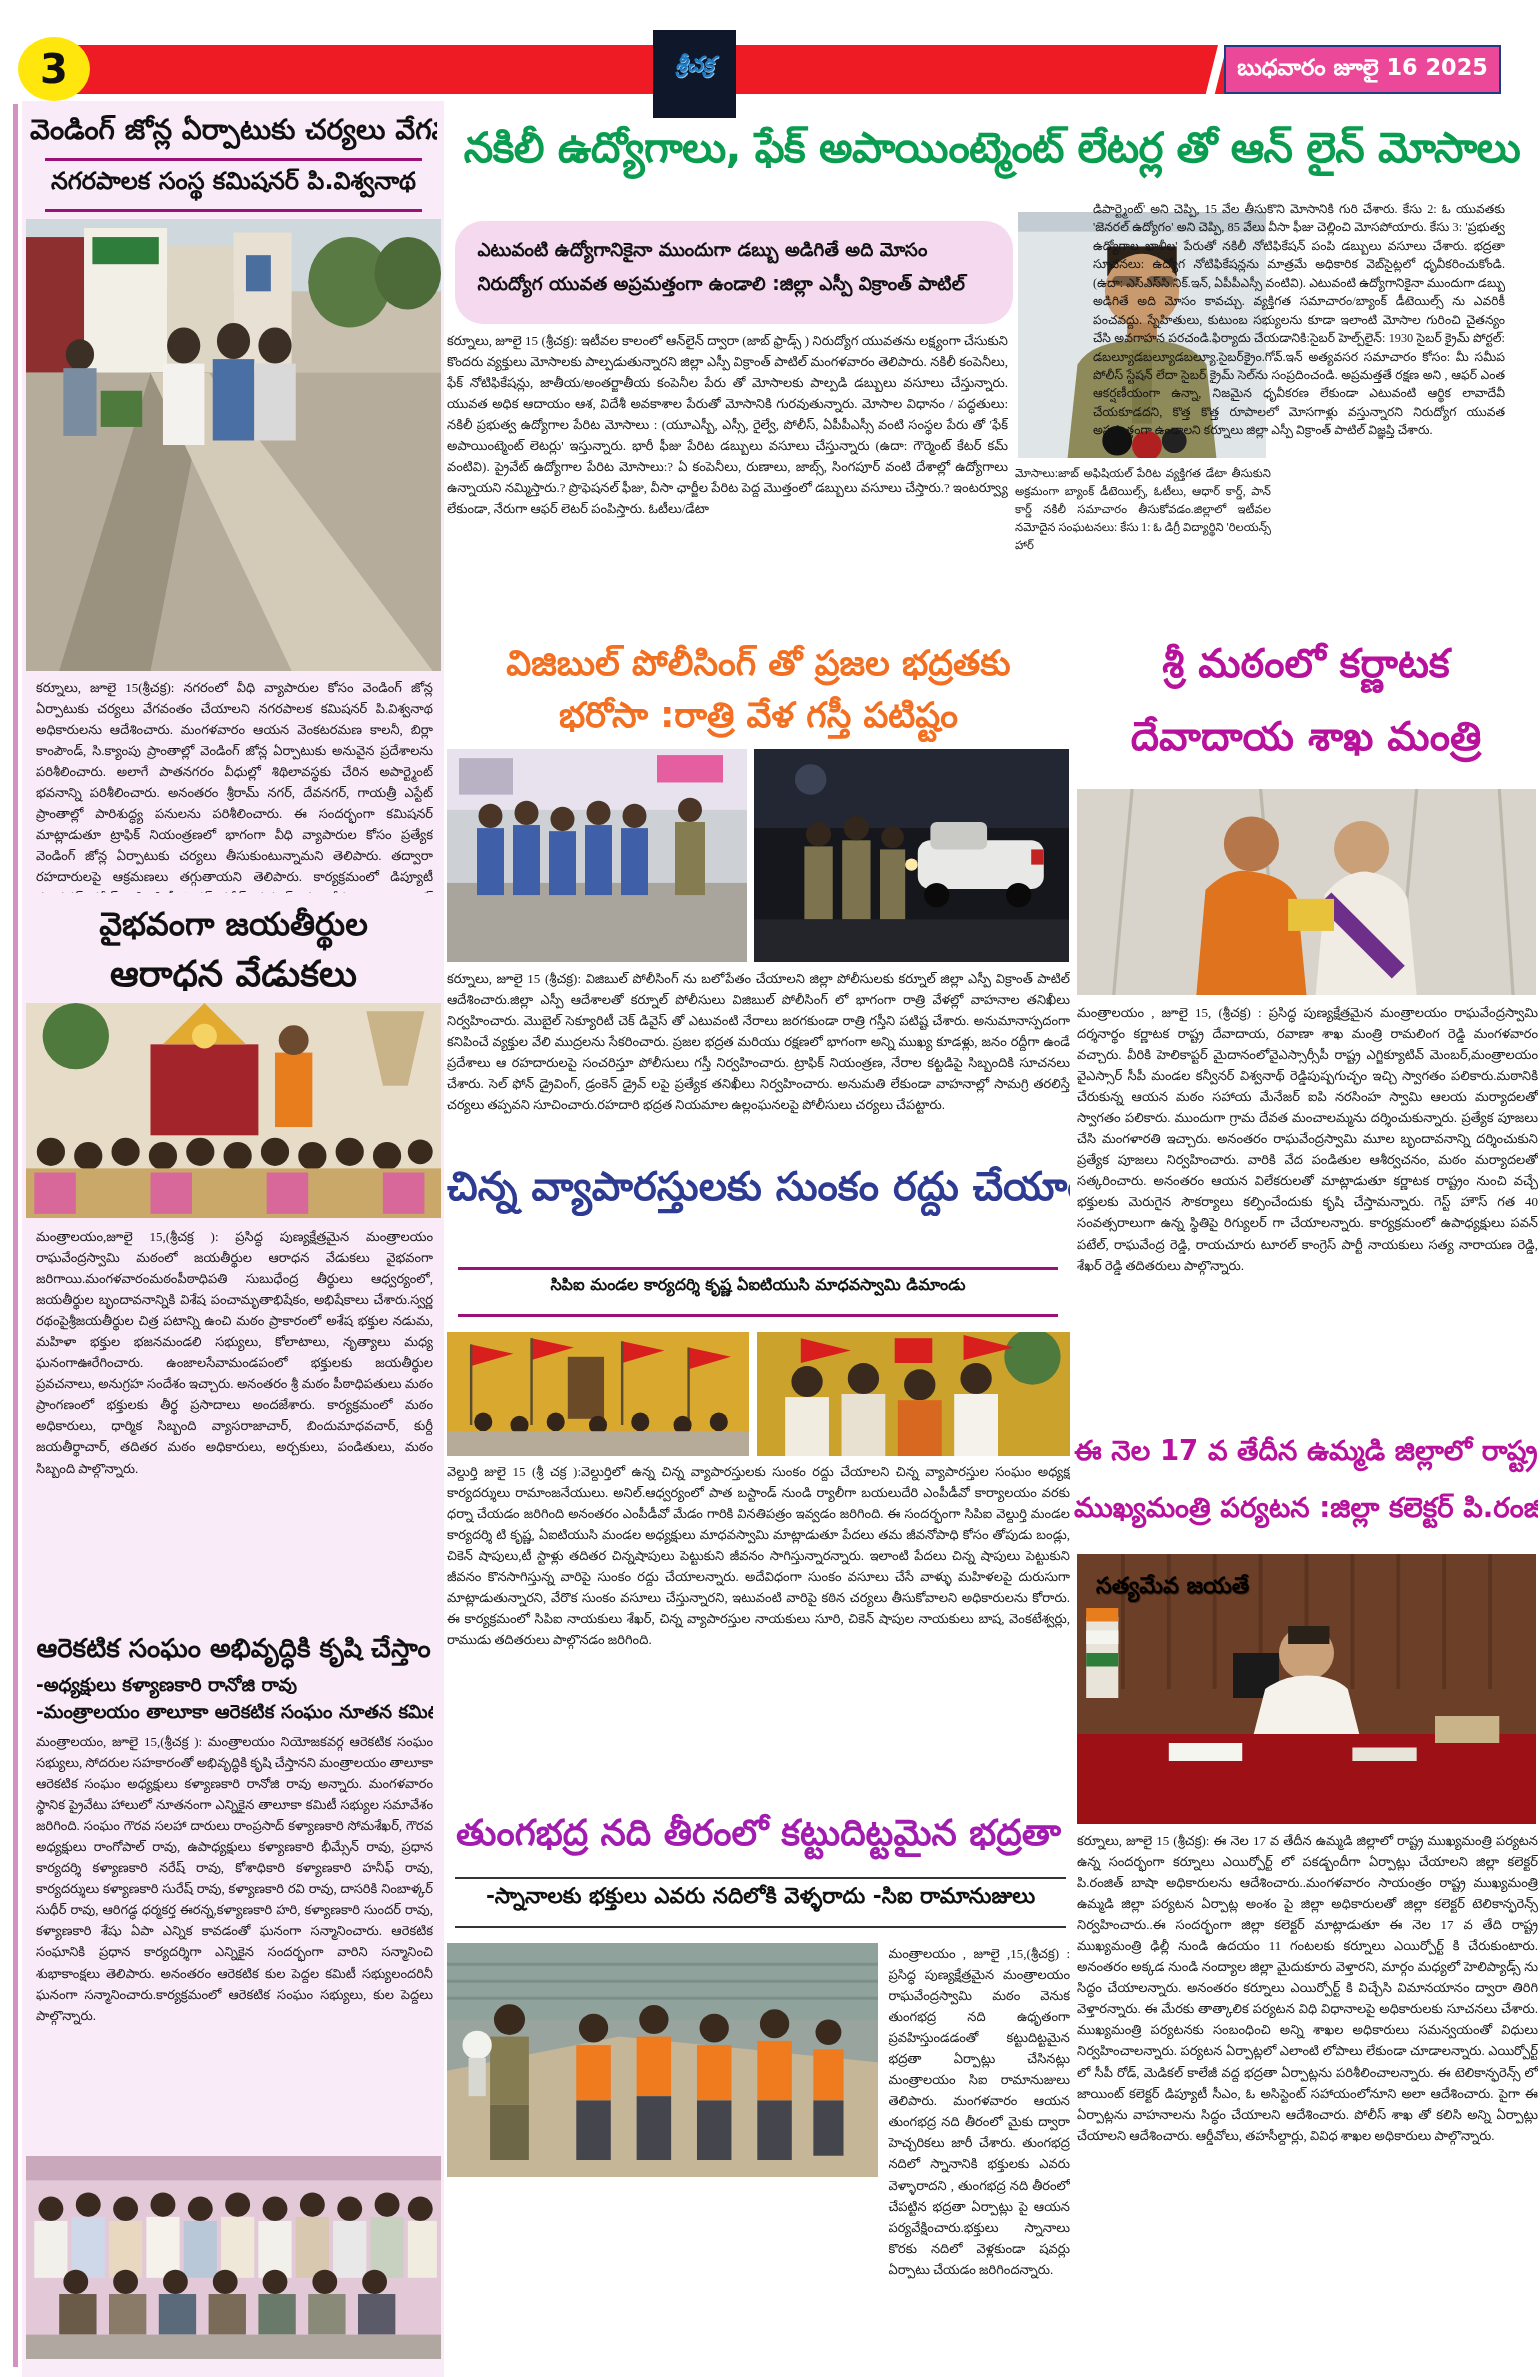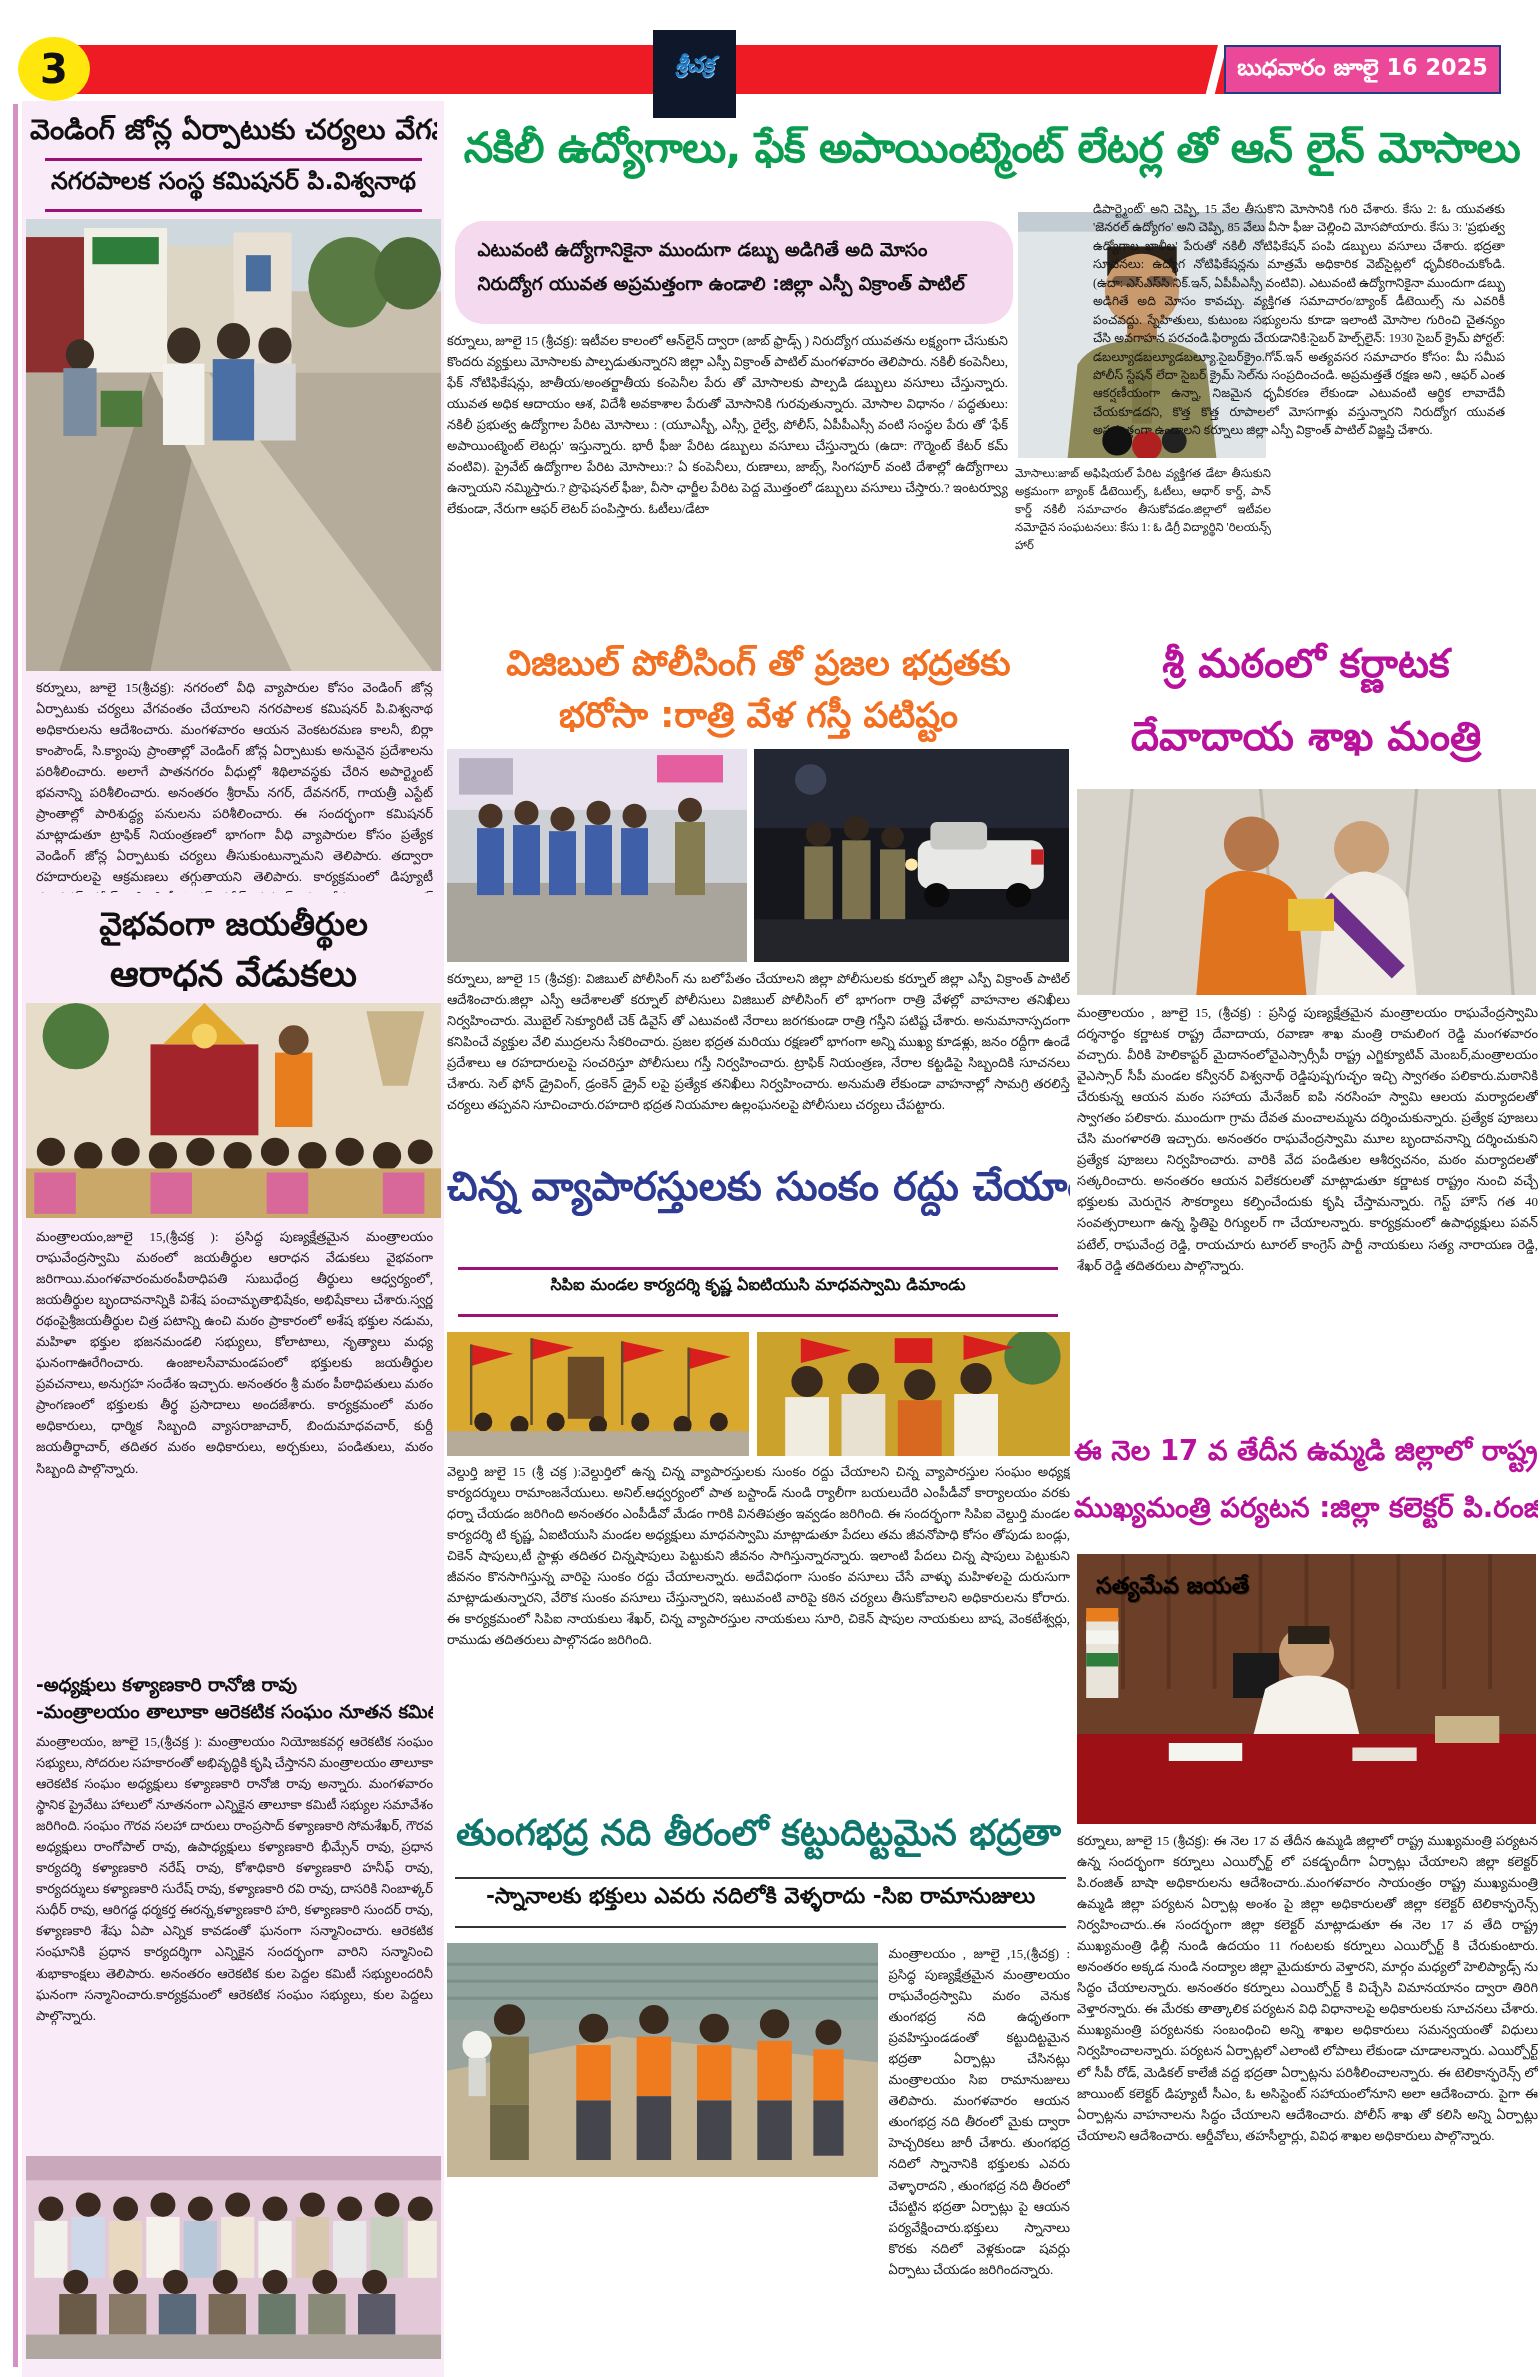--- a/index.html
+++ b/index.html
@@ -199,21 +199,21 @@
           <circle cx="70" cy="15" r="5"></circle>
         </g>
       <rect x="9" y="21" width="14" height="19" fill="#f0ece0"></rect>
       <rect x="27" y="20" width="14" height="20" fill="#e8e0d0"></rect>
       <rect x="45" y="22" width="14" height="18" fill="#d86820"></rect>
       <rect x="63" y="20" width="14" height="20" fill="#f4f2ea"></rect>
     </svg>
   </div>
   <div class="abs bodytx" style="left:447px;top:1461px;width:623px;height:324px;">వెల్దుర్తి జులై 15 (శ్రీ చక్ర ):వెల్దుర్తిలో ఉన్న చిన్న వ్యాపారస్తులకు సుంకం రద్దు చేయాలని చిన్న వ్యాపారస్తుల సంఘం అధ్యక్ష కార్యదర్శులు రామాంజనేయులు. అనిల్.ఆధ్వర్యంలో పాత బస్టాండ్ నుండి ర్యాలీగా బయలుదేరి ఎంపీడీవో కార్యాలయం వరకు ధర్నా చేయడం జరిగింది అనంతరం ఎంపీడీవో మేడం గారికి వినతిపత్రం ఇవ్వడం జరిగింది. ఈ సందర్భంగా సిపిఐ వెల్దుర్తి మండల కార్యదర్శి టి కృష్ణ, ఏఐటియుసి మండల అధ్యక్షులు మాధవస్వామి మాట్లాడుతూ పేదలు తమ జీవనోపాధి కోసం తోపుడు బండ్లు, చికెన్ షాపులు,టీ స్టాళ్లు తదితర చిన్నషాపులు పెట్టుకుని జీవనం సాగిస్తున్నారన్నారు. ఇలాంటి పేదలు చిన్న షాపులు పెట్టుకుని జీవనం కొనసాగిస్తున్న వారిపై సుంకం రద్దు చేయాలన్నారు. అదేవిధంగా సుంకం వసూలు చేసే వాళ్ళు మహిళలపై దురుసుగా మాట్లాడుతున్నారని, వేరొక సుంకం వసూలు చేస్తున్నారని, ఇటువంటి వారిపై కఠిన చర్యలు తీసుకోవాలని అధికారులను కోరారు. ఈ కార్యక్రమంలో సిపిఐ నాయకులు శేఖర్, చిన్న వ్యాపారస్తుల నాయకులు సూరి, చికెన్ షాపుల నాయకులు బాష, వెంకటేశ్వర్లు, రాముడు తదితరులు పాల్గొనడం జరిగింది.</div>
 
-  <div class="abs hl" style="left:447px;top:1812px;width:623px;height:61px;font-size:36px;color:#0f766e;">తుంగభద్ర నది తీరంలో కట్టుదిట్టమైన భద్రతా</div>
+  <div class="abs hl" style="left:447px;top:1812px;width:623px;height:61px;font-size:36px;color:#a21caf;">తుంగభద్ర నది తీరంలో కట్టుదిట్టమైన భద్రతా</div>
   <div class="abs" style="left:455px;top:1877px;width:611px;height:2.2px;background:#333;"></div>
   <div class="abs sub" style="left:455px;top:1883px;width:611px;height:39px;font-size:21.6px;text-align:center;white-space:nowrap;">-స్నానాలకు భక్తులు ఎవరు నదిలోకి వెళ్ళరాదు -సిఐ రామానుజులు</div>
   <div class="abs" style="left:455px;top:1926px;width:611px;height:2.2px;background:#333;"></div>
   <div class="abs" style="left:447px;top:1943px;width:623px;height:431px;overflow:hidden;">
     <div class="photo" style="float:left;width:431px;height:234px;margin:0 10.4px 6px 0;">
       <svg viewBox="0 0 100 55" preserveAspectRatio="none">
         <rect width="100" height="55" fill="#9aa49f"></rect>
         <rect x="0" y="0" width="100" height="18" fill="#8fa29b"></rect>
         <g stroke="#7c908a" stroke-width="0.7">
             <line x1="0" y1="5" x2="100" y2="5"></line>
@@ -281,20 +281,21 @@
       <g fill="#d8689a">
           <rect x="2" y="41" width="10" height="10"></rect>
           <rect x="30" y="41" width="10" height="10"></rect>
           <rect x="58" y="41" width="10" height="10"></rect>
           <rect x="86" y="41" width="10" height="10"></rect>
         </g>
     </svg>
   </div>
   <div class="abs bodytx" style="left:36px;top:1226px;width:397px;height:401px;">మంత్రాలయం,జూలై 15,(శ్రీచక్ర ): ప్రసిద్ధ పుణ్యక్షేత్రమైన మంత్రాలయం రాఘవేంద్రస్వామి మఠంలో జయతీర్థుల ఆరాధన వేడుకలు వైభవంగా జరిగాయి.మంగళవారంమఠంపీఠాధిపతి సుబుధేంద్ర తీర్థులు ఆధ్వర్యంలో, జయతీర్థుల బృందావనాన్నికి విశేష పంచామృతాభిషేకం, అభిషేకాలు చేశారు.స్వర్ణ రథంపైశ్రీజయతీర్థుల చిత్ర పటాన్ని ఉంచి మఠం ప్రాకారంలో అశేష భక్తుల నడుమ, మహిళా భక్తుల భజనమండలి సభ్యులు, కోలాటాలు, నృత్యాలు మధ్య ఘనంగాఊరేగించారు. ఉంజాలసేవామండపంలో భక్తులకు జయతీర్థుల ప్రవచనాలు, అనుగ్రహ సందేశం ఇచ్చారు. అనంతరం శ్రీ మఠం పీఠాధిపతులు మఠం ప్రాంగణంలో భక్తులకు తీర్థ ప్రసాదాలు అందజేశారు. కార్యక్రమంలో మఠం అధికారులు, ధార్మిక సిబ్బంది వ్యాసరాజాచార్, బిందుమాధవచార్, కుర్దీ జయతీర్థాచార్, తదితర మఠం అధికారులు, అర్చకులు, పండితులు, మఠం సిబ్బంది పాల్గొన్నారు.</div>
 
+  <div class="abs hl" style="left:30px;top:1633px;width:407px;height:37px;font-size:26px;color:#111;">ఆరెకటిక సంఘం అభివృద్ధికి కృషి చేస్తాం</div>
   <div class="abs sub" style="left:36px;top:1674px;width:397px;height:25px;font-size:18.6px;white-space:nowrap;">-అధ్యక్షులు కళ్యాణకారి రానోజి రావు</div>
   <div class="abs sub" style="left:36px;top:1701px;width:397px;height:25px;font-size:18.6px;white-space:nowrap;">-మంత్రాలయం తాలూకా ఆరెకటిక సంఘం నూతన కమిటీ ఎన్నిక</div>
   <div class="abs bodytx" style="left:36px;top:1731px;width:397px;height:419px;">మంత్రాలయం, జూలై 15,(శ్రీచక్ర ): మంత్రాలయం నియోజకవర్గ ఆరెకటిక సంఘం సభ్యులు, సోదరుల సహకారంతో అభివృద్ధికి కృషి చేస్తానని మంత్రాలయం తాలూకా ఆరెకటిక సంఘం అధ్యక్షులు కళ్యాణకారి రానోజి రావు అన్నారు. మంగళవారం స్థానిక ప్రైవేటు హాలులో నూతనంగా ఎన్నికైన తాలూకా కమిటీ సభ్యుల సమావేశం జరిగింది. సంఘం గౌరవ సలహా దారులు రాంప్రసాద్ కళ్యాణకారి సోమశేఖర్, గౌరవ అధ్యక్షులు రాంగోపాల్ రావు, ఉపాధ్యక్షులు కళ్యాణకారి భీమ్సేన్ రావు, ప్రధాన కార్యదర్శి కళ్యాణకారి నరేష్ రావు, కోశాధికారి కళ్యాణకారి హనీఫ్ రావు, కార్యదర్శులు కళ్యాణకారి సురేష్ రావు, కళ్యాణకారి రవి రావు, దాసరికి నింబాళ్కర్ సుధీర్ రావు, ఆరిగడ్ధ ధర్మకర్త ఈరన్న,కళ్యాణకారి హరి, కళ్యాణకారి సుందర్ రావు, కళ్యాణకారి శేషు ఏపా ఎన్నిక కావడంతో ఘనంగా సన్మానించారు. ఆరెకటిక సంఘానికి ప్రధాన కార్యదర్శిగా ఎన్నికైన సందర్భంగా వారిని సన్మానించి శుభాకాంక్షలు తెలిపారు. అనంతరం ఆరెకటిక కుల పెద్దల కమిటీ సభ్యులందరినీ ఘనంగా సన్మానించారు.కార్యక్రమంలో ఆరెకటిక సంఘం సభ్యులు, కుల పెద్దలు పాల్గొన్నారు.</div>
   <div class="abs photo" style="left:26px;top:2156px;width:415px;height:203px;">
     <svg viewBox="0 0 100 50" preserveAspectRatio="none">
       <rect width="100" height="50" fill="#e3c9d8"></rect>
       <rect x="0" y="0" width="100" height="6" fill="#c9a8bc"></rect>
       <g fill="#3a2a20">
         <circle cx="6" cy="13" r="3"></circle>
           <circle cx="15" cy="12" r="3"></circle>

